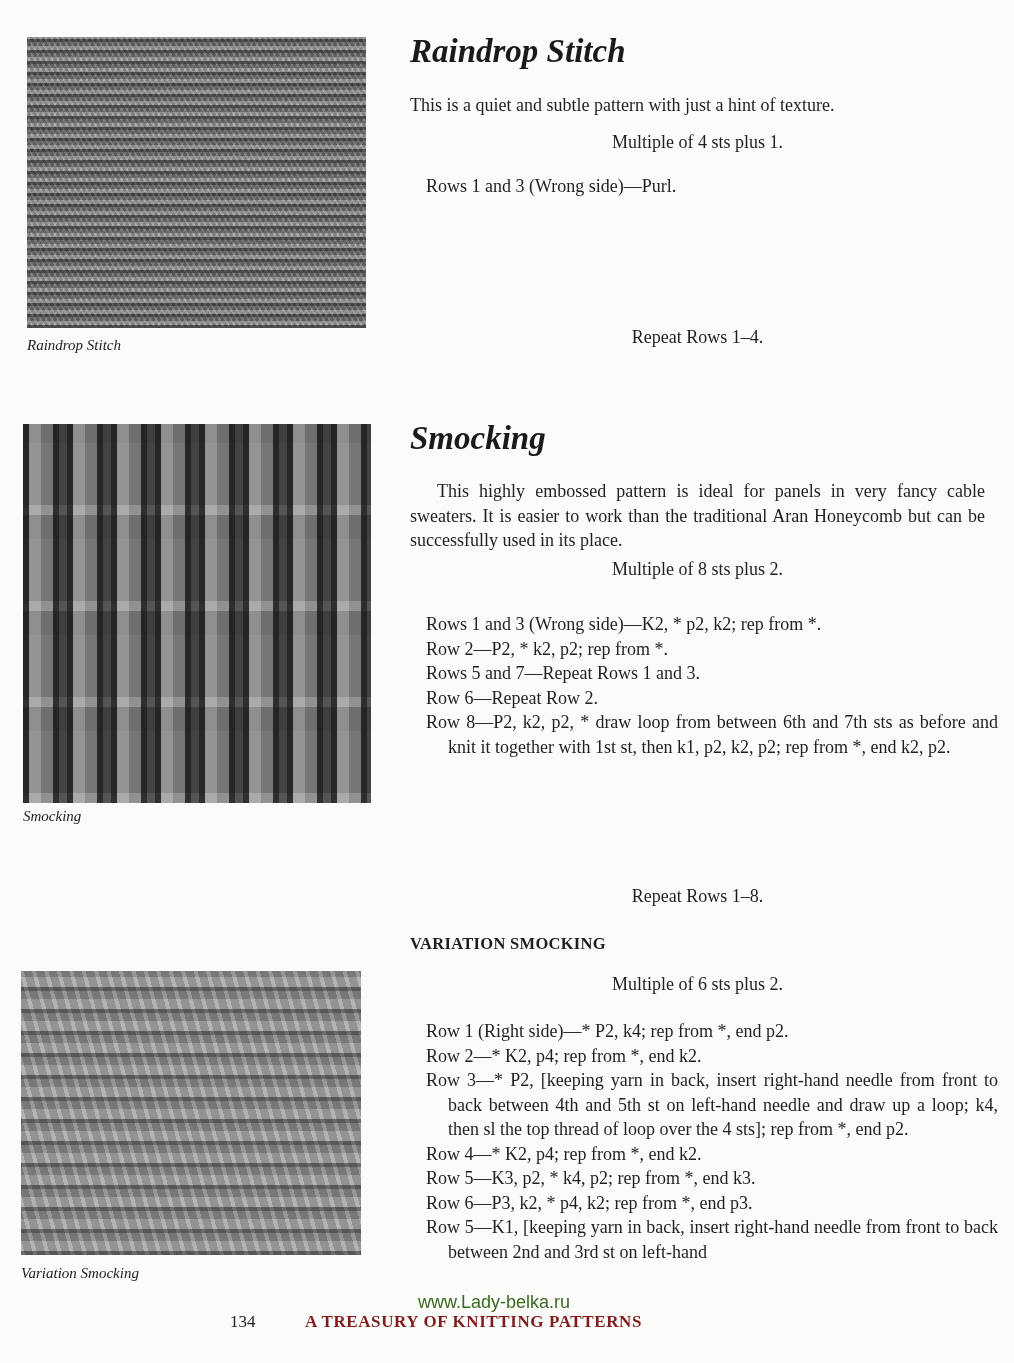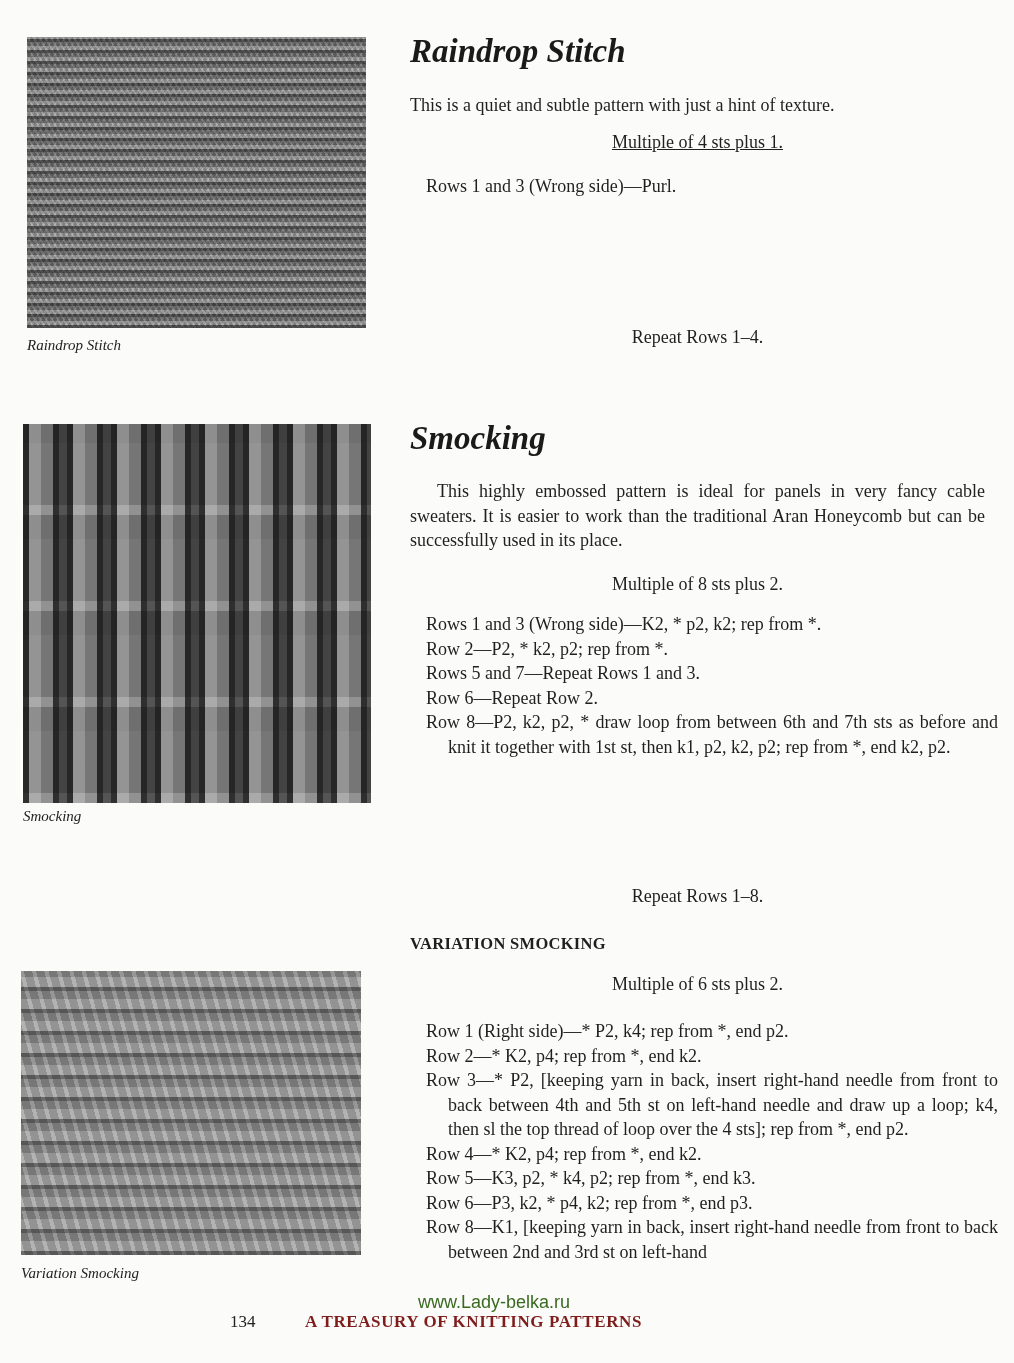--- a/index.html
+++ b/index.html
@@ -67,32 +67,32 @@
   }
 </style>
 </head>
 <body>
 
 <div class="photo raindrop-photo"></div>
 <div class="caption" style="left:27px; top:337px;">Raindrop Stitch</div>
 
 <h2 class="title" style="top:33px;">Raindrop Stitch</h2>
 <p class="para" style="left:410px; top:93px; width:575px;">This is a quiet and subtle pattern with just a hint of texture.</p>
-<p class="center-line" style="top:130px;text-decoration:underline;">Multiple of 4 sts plus 1.</p>
+<p class="center-line" style="top:130px;">Multiple of 4 sts plus 1.</p>
 <ul class="rows" style="top:158px;">
   <li>Rows 1 and 3 (Wrong side)—Purl.</li>
 </ul>
 <p class="center-line" style="top:325px;">Repeat Rows 1–4.</p>
 
 <div class="photo smocking-photo"></div>
 <div class="caption" style="left:23px; top:808px;">Smocking</div>
 
 <h2 class="title" style="top:420px;">Smocking</h2>
 <p class="para indent" style="top:479px;">This highly embossed pattern is ideal for panels in very fancy cable sweaters. It is easier to work than the traditional Aran Honeycomb but can be successfully used in its place.</p>
-<p class="center-line" style="top:572px;">Multiple of 8 sts plus 2.</p>
+<p class="center-line" style="top:557px;">Multiple of 8 sts plus 2.</p>
 <ul class="rows" style="top:596px;">
   <li>Rows 1 and 3 (Wrong side)—K2, * p2, k2; rep from *.</li>
   <li>Row 2—P2, * k2, p2; rep from *.</li>
   <li>Rows 5 and 7—Repeat Rows 1 and 3.</li>
   <li>Row 6—Repeat Row 2.</li>
   <li>Row 8—P2, k2, p2, * draw loop from between 6th and 7th sts as before and knit it together with 1st st, then k1, p2, k2, p2; rep from *, end k2, p2.</li>
 </ul>
 <p class="center-line" style="top:884px;">Repeat Rows 1–8.</p>
 
 <div class="photo variation-photo"></div>
@@ -100,18 +100,18 @@
 
 <h3 class="subhead" style="top:934px;">VARIATION SMOCKING</h3>
 <p class="center-line" style="top:972px;">Multiple of 6 sts plus 2.</p>
 <ul class="rows" style="top:1003px;">
   <li>Row 1 (Right side)—* P2, k4; rep from *, end p2.</li>
   <li>Row 2—* K2, p4; rep from *, end k2.</li>
   <li>Row 3—* P2, [keeping yarn in back, insert right-hand needle from front to back between 4th and 5th st on left-hand needle and draw up a loop; k4, then sl the top thread of loop over the 4 sts]; rep from *, end p2.</li>
   <li>Row 4—* K2, p4; rep from *, end k2.</li>
   <li>Row 5—K3, p2, * k4, p2; rep from *, end k3.</li>
   <li>Row 6—P3, k2, * p4, k2; rep from *, end p3.</li>
-  <li>Row 8—K1, [keeping yarn in back, insert right-hand needle from front to back between 2nd and 3rd st on left-hand</li>
+  <li>Row 5—K1, [keeping yarn in back, insert right-hand needle from front to back between 2nd and 3rd st on left-hand</li>
 </ul>
 
 <div class="footer-url">www.Lady-belka.ru</div>
 <div class="footer-page">134</div>
 <div class="footer-book">A TREASURY OF KNITTING PATTERNS</div>
 
 </body></html>

